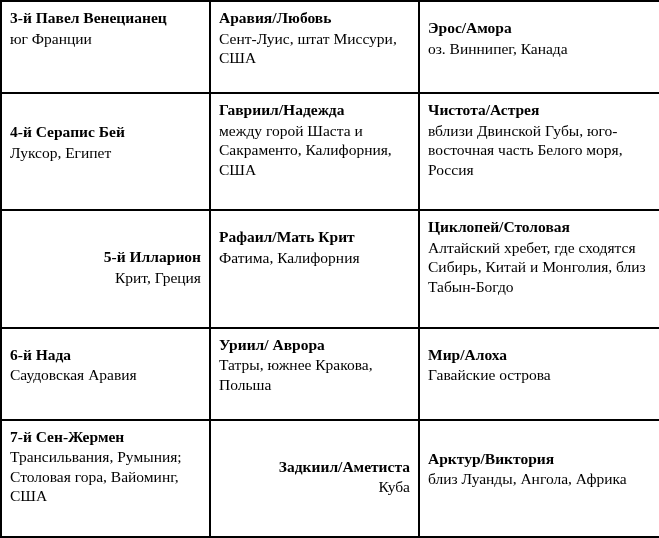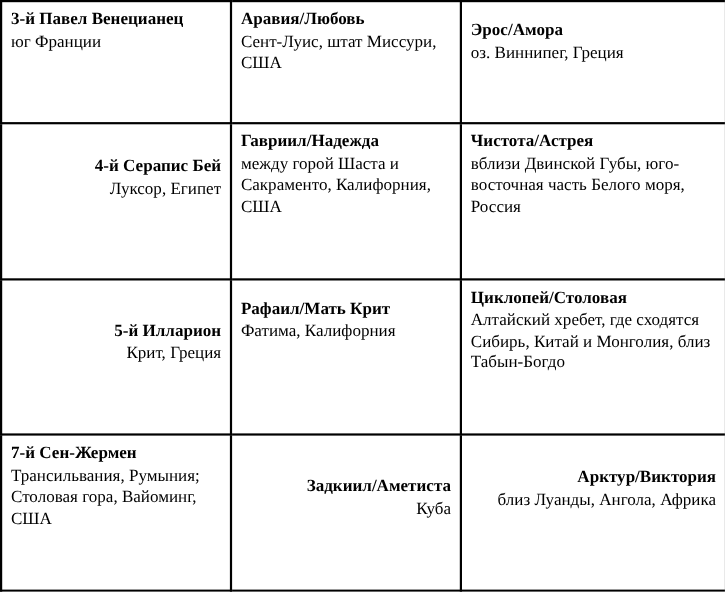--- a/index.html
+++ b/index.html
@@ -41,21 +41,21 @@
   .title {
     font-weight: bold;
     margin: 0 0 1px 0;
   }
   .sub {
     font-weight: normal;
     margin: 0;
   }
   .cell-inner { display: block; }
   .pad-top { padding-top: 10px; }
-  .pad-top2 { padding-top: 22px; text-align: right; }
+  .pad-top2 { padding-top: 22px; }
   .pad-top3 { padding-top: 30px; text-align: right; }
 </style>
 </head>
 <body>
 
 <div id="sheet">
   <table class="grid">
     <colgroup>
       <col class="c1">
         <col class="c2">
@@ -71,21 +71,21 @@
         </td>
         <td>
           <span class="cell-inner">
             <p class="title">Аравия/Любовь</p>
             <p class="sub">Сент-Луис, штат Миссури, США</p>
           </span>
         </td>
         <td>
           <span class="cell-inner pad-top">
             <p class="title">Эрос/Амора</p>
-            <p class="sub">оз. Виннипег, Греция</p>
+            <p class="sub">оз. Виннипег, Канада</p>
           </span>
         </td>
       </tr>
       <tr>
         <td>
           <span class="cell-inner pad-top2">
             <p class="title">4-й Серапис Бей</p>
             <p class="sub">Луксор, Египет</p>
           </span>
         </td>
@@ -117,20 +117,40 @@
         </td>
         <td>
           <span class="cell-inner">
             <p class="title">Циклопей/Столовая</p>
             <p class="sub">Алтайский хребет, где сходятся Сибирь, Китай и Монголия, близ Табын-Богдо</p>
           </span>
         </td>
       </tr>
       <tr>
         <td>
+          <span class="cell-inner pad-top">
+            <p class="title">6-й Нада</p>
+            <p class="sub">Саудовская Аравия</p>
+          </span>
+        </td>
+        <td>
+          <span class="cell-inner">
+            <p class="title">Уриил/ Аврора</p>
+            <p class="sub">Татры, южнее Кракова, Польша</p>
+          </span>
+        </td>
+        <td>
+          <span class="cell-inner pad-top">
+            <p class="title">Мир/Алоха</p>
+            <p class="sub">Гавайские острова</p>
+          </span>
+        </td>
+      </tr>
+      <tr>
+        <td>
           <span class="cell-inner">
             <p class="title">7-й Сен-Жермен</p>
             <p class="sub">Трансильвания, Румыния; Столовая гора, Вайоминг, США</p>
           </span>
         </td>
         <td>
           <span class="cell-inner pad-top3">
             <p class="title">Задкиил/Аметиста</p>
             <p class="sub">Куба</p>
           </span>

